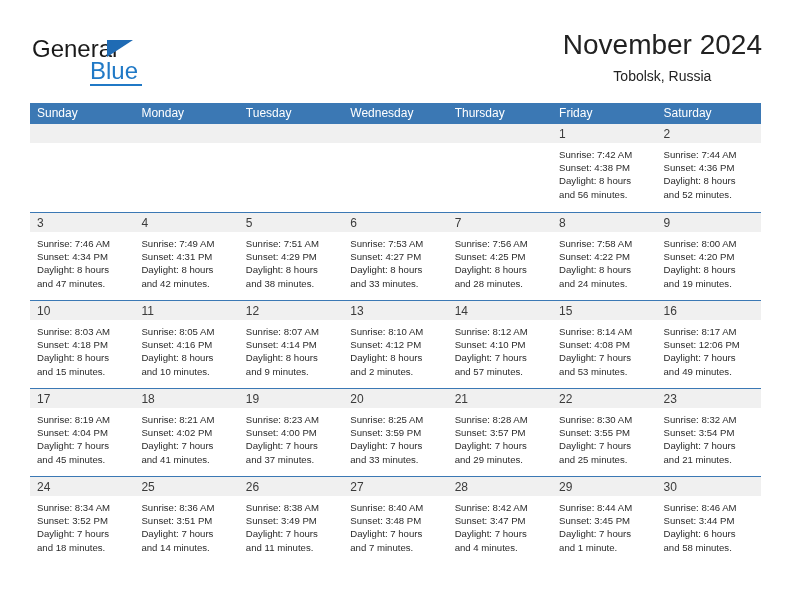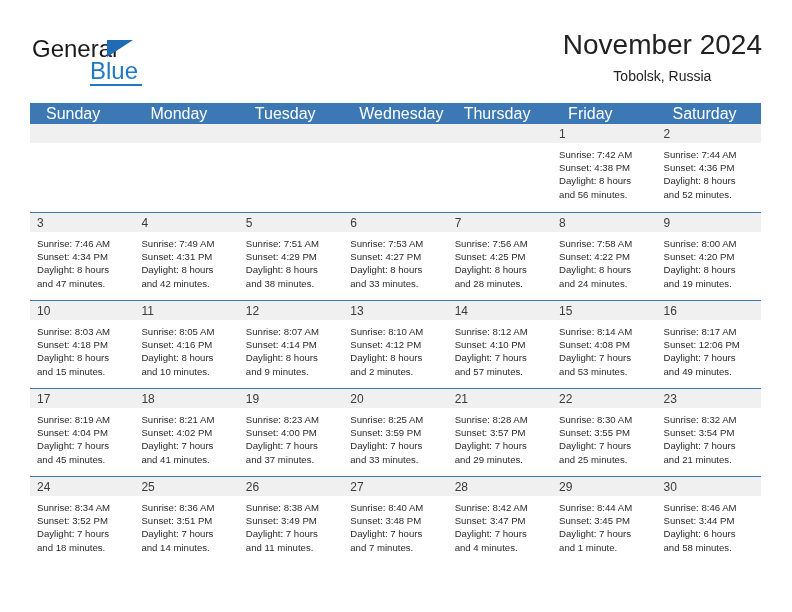--- a/index.html
+++ b/index.html
@@ -103,23 +103,23 @@
   }
 
   .dow-row {
     display: flex;
     background: #3b78b4;
     height: 21px;
   }
   .dow-cell {
     flex: 1 1 0;
     color: #ffffff;
-    font-size: 16px;
+    font-size: 12px;
     line-height: 21px;
-    padding-left: 16px;
+    padding-left: 7px;
     box-sizing: border-box;
     white-space: nowrap;
     overflow: hidden;
   }
 
   .week-row {
     display: flex;
     border-top: 1.5px solid #3b78b4;
     height: 88px;
     box-sizing: border-box;

